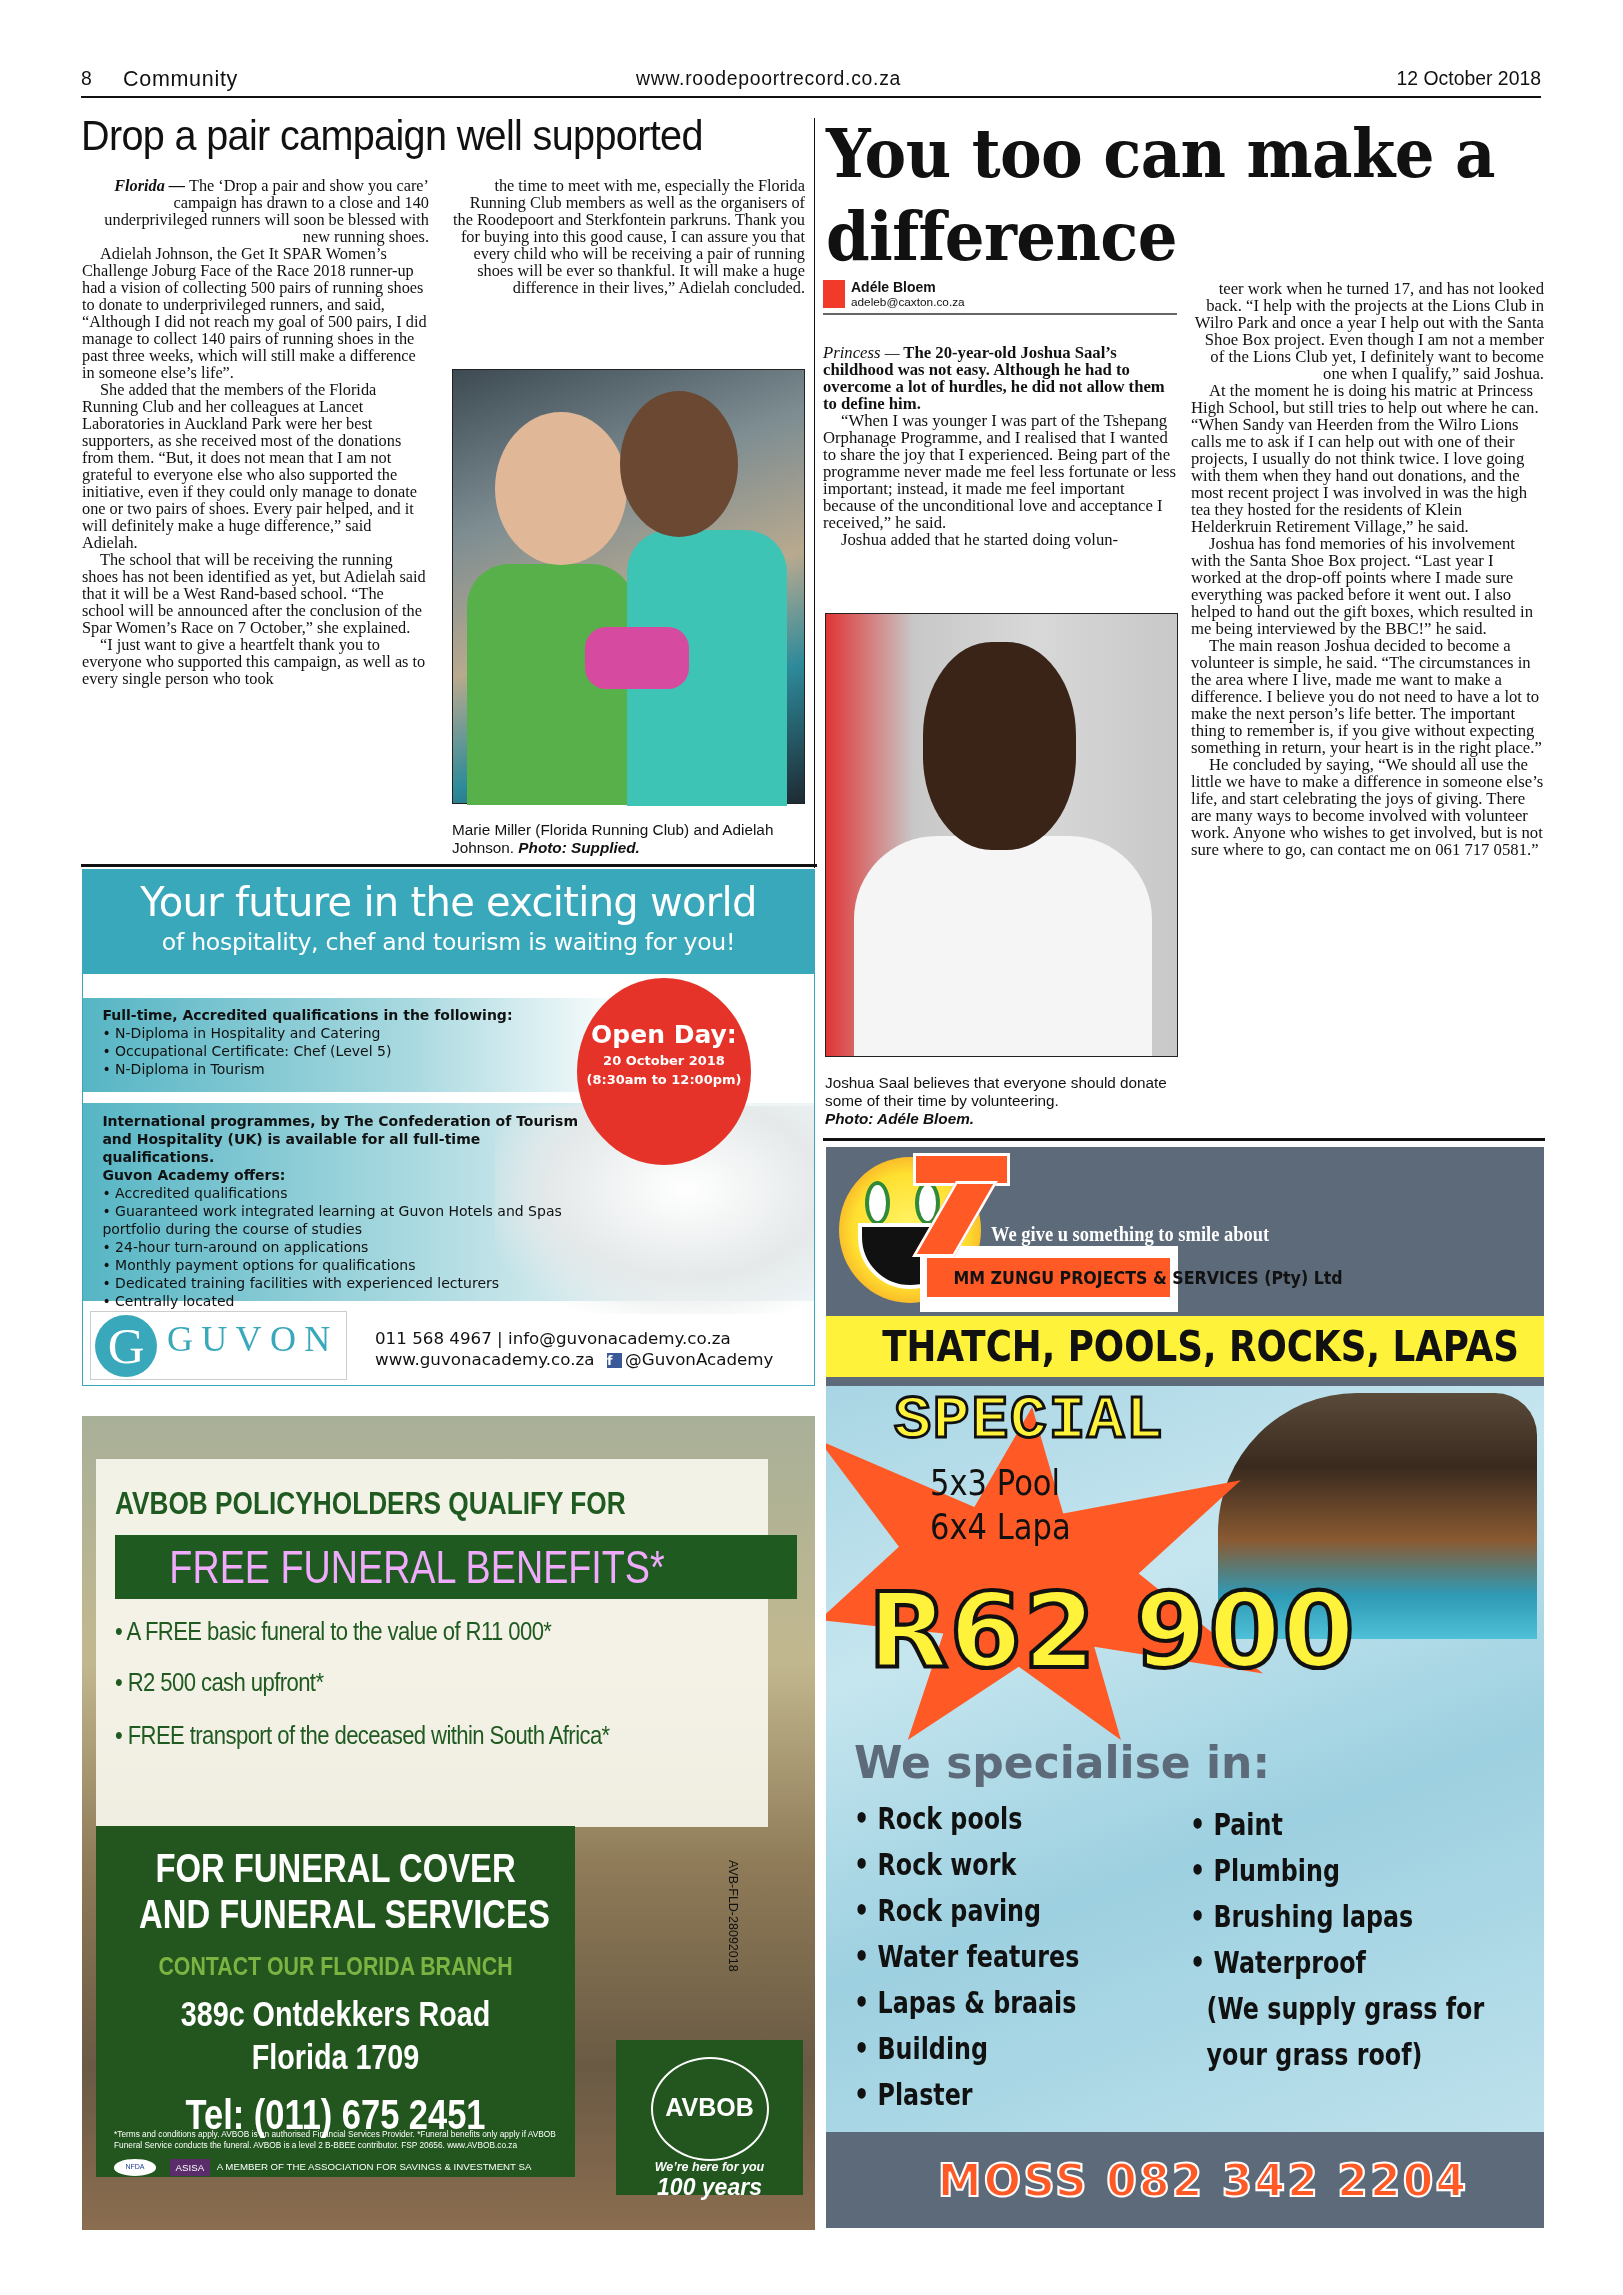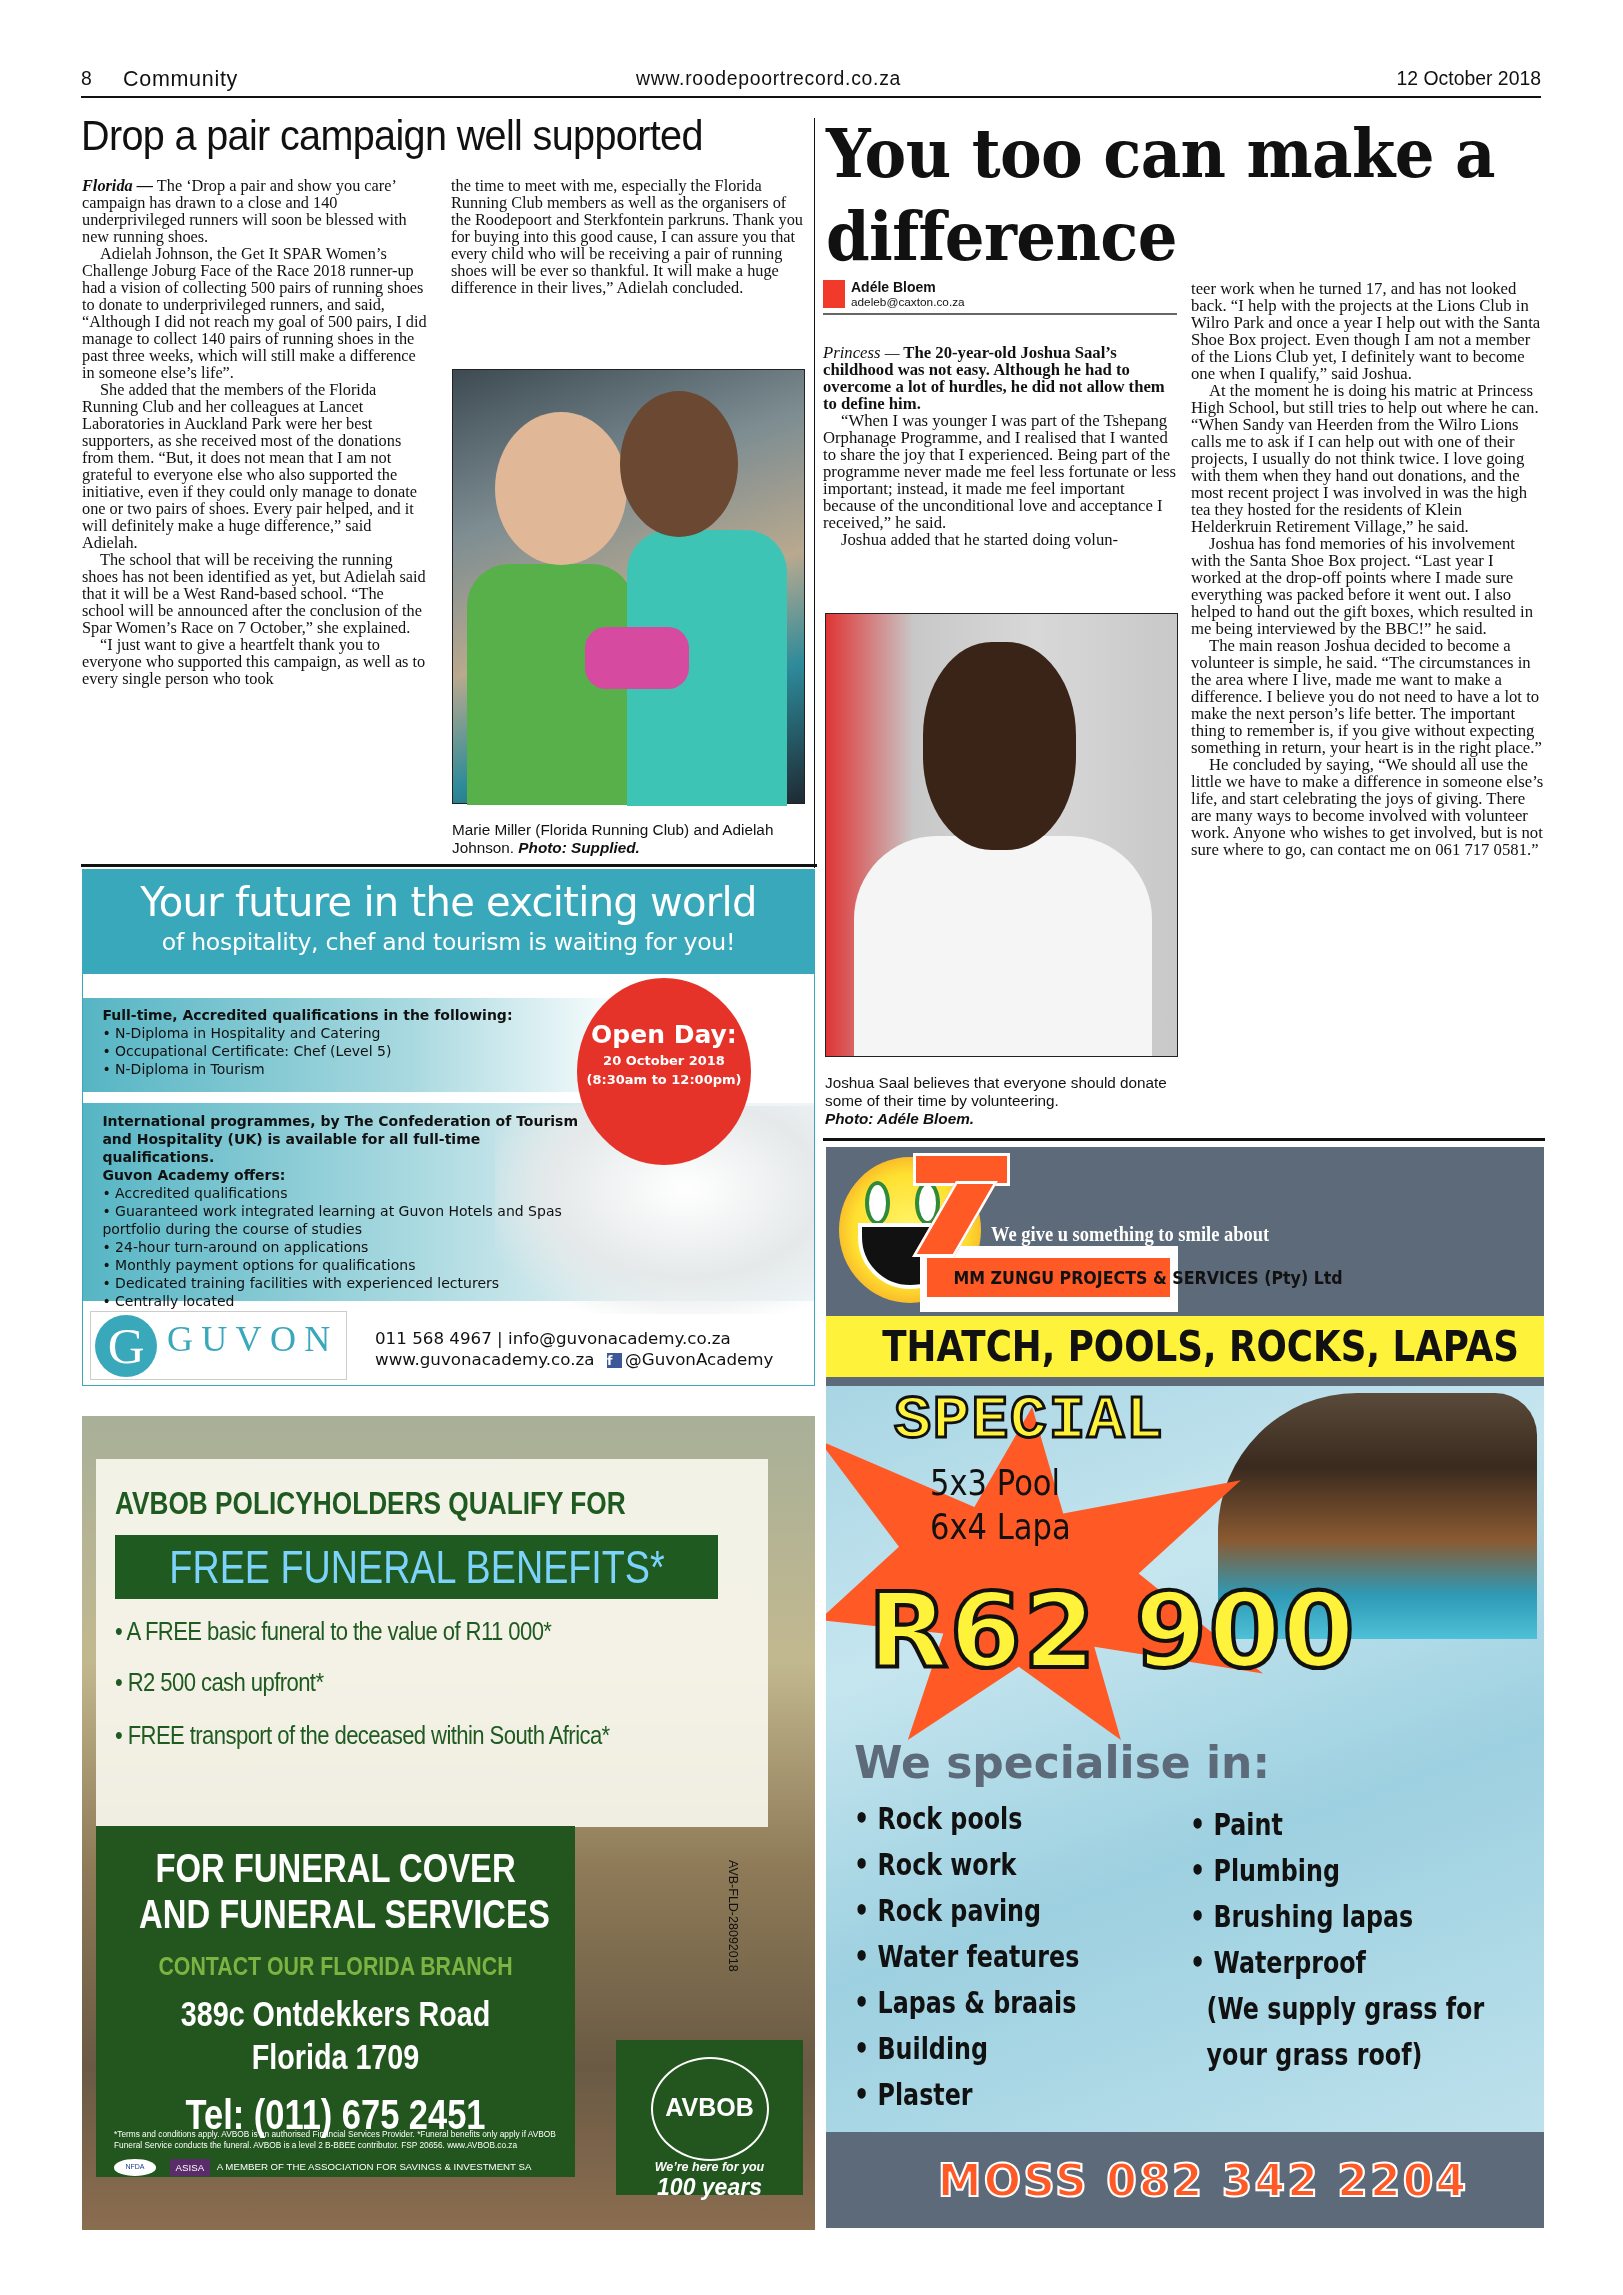--- a/index.html
+++ b/index.html
@@ -11,21 +11,21 @@
   .masthead .pg { position: absolute; left: 0; top: 0; }
   .masthead .sec { position: absolute; left: 42px; top: 0; font-size: 21.5px; letter-spacing: 0.7px; }
   .masthead .url { position: absolute; left: 555px; top: 0; letter-spacing: 0.7px; }
   .masthead .date { position: absolute; right: 0; top: 0; }
   .rule-top { position: absolute; left: 81px; top: 96px; width: 1460px; height: 2.1px; background: #111; }
 
   
   .h1 { position: absolute; left: 81px; top: 111px; font-family: "Liberation Sans", sans-serif; font-size: 43px; letter-spacing: -0.7px; white-space: nowrap; transform: scaleX(0.92); transform-origin: left top; }
   .col { position: absolute; font-size: 16.3px; line-height: 17px; text-align: left; }
   .col p { text-indent: 18px; }
-  .col p.first { text-indent: 0; }
+  .col p.first { text-indent: 0; text-align: right; }
   .col1 { left: 82px; top: 177px; width: 347px; }
   .col2 { left: 451px; top: 177px; width: 354px; }
   .vrule1 { position: absolute; left: 814px; top: 118px; width: 1.4px; height: 750px; background: #111; }
   .photo1 { position: absolute; left: 452px; top: 369px; width: 353px; height: 435px; background: linear-gradient(160deg,#3d4a52 0%,#7d8d92 30%,#b9a98f 55%,#2d8a9a 75%,#1e2a33 100%); border: 1.4px solid #222; }
   .photo1 .p1 { position:absolute; left:42px; top:42px; width:132px; height:153px; border-radius:50%; background:#e0b898; }
   .photo1 .p2 { position:absolute; left:167px; top:21px; width:118px; height:146px; border-radius:50%; background:#6b4832; }
   .photo1 .s1 { position:absolute; left:14px; top:194px; width:167px; height:241px; background:#58b04a; border-radius:42px 42px 0 0; }
   .photo1 .s2 { position:absolute; left:174px; top:160px; width:160px; height:276px; background:#3ec4b5; border-radius:42px 42px 0 0; }
   .photo1 .sh { position:absolute; left:132px; top:257px; width:104px; height:62px; background:#d64aa0; border-radius:21px; }
   .cap { position: absolute; font-family: "Liberation Sans", sans-serif; font-size: 15.3px; line-height: 18px; margin-top: 12px; }
@@ -67,21 +67,21 @@
   .guvon .logo .g { position: absolute; left: 4.2px; top: 2.8px; width: 62px; height: 62px; border-radius: 50%; background: #3aa8bb; color: #fff; font-family: "Liberation Serif", serif; font-size: 51px; text-align: center; line-height: 62px; }
   .guvon .logo .gn { position: absolute; left: 76px; top: 5.6px; font-family: "Liberation Serif", serif; font-size: 36px; color: #3aa8bb; letter-spacing: 8.3px; }
   .guvon .logo .ga { position: absolute; left: 80px; top: 44px; font-family: "Liberation Sans", sans-serif; font-size: 15.3px; color: #666; letter-spacing: 9.7px; margin-top: 32px; }
   .guvon .contact { position: absolute; left: 292px; top: 458px; width: 430px; text-align: left; font-size: 16.7px; line-height: 21px; color: #111; }
   .guvon .fb { display: inline-block; width: 15.3px; height: 15.3px; background: #3b5998; color: #fff; font-size: 12.5px; line-height: 15.3px; font-weight: bold; vertical-align: middle; margin: 0 2.8px 0 12.5px; }
 
   
   .avbob { position: absolute; left: 82px; top: 1416px; width: 733px; height: 814px; background: linear-gradient(180deg,#a8b098 0%,#c2b88f 30%,#8f7b58 55%,#6a5a44 80%,#8b6d50 100%); overflow: hidden; font-family: "Liberation Sans", sans-serif; }
   .avbob .panel { position: absolute; left: 14px; top: 43px; width: 672px; height: 368px; background: rgba(250,248,240,0.9); }
   .avbob .q { position: absolute; left: 33px; top: 69px; font-size: 32px; font-weight: bold; color: #1f5a20; transform: scaleX(0.82); transform-origin: left top; white-space: nowrap; }
-  .avbob .fb { position: absolute; left: 33px; top: 119px; width: 603px; height: 64px; background: #1f5a20; color: #7dd3fc; font-size: 46px; line-height: 64px; }
+  .avbob .fb { position: absolute; left: 33px; top: 119px; width: 682px; height: 64px; background: #1f5a20; color: #f0abfc; font-size: 46px; line-height: 64px; }
   .avbob .fb span { display: inline-block; transform: scaleX(0.82); white-space: nowrap; }
   .avbob .b { position: absolute; left: 33px; font-size: 26px; color: #1f5a20; white-space: nowrap; transform: scaleX(0.85); transform-origin: left top; letter-spacing: -0.7px; }
   .avbob .b1 { top: 200px; } .avbob .b2 { top: 251px; } .avbob .b3 { top: 304px; }
   .avbob .green { position: absolute; left: 14px; top: 410px; width: 479px; height: 351px; background: #23561e; color: #fff; text-align: center; }
   .avbob .g1, .avbob .g2 { font-size: 40px; font-weight: bold; line-height: 46px; transform: scaleX(0.82); white-space: nowrap; }
   .avbob .g1 { margin-top: 19.4px; }
   .avbob .g3 { font-size: 26px; font-weight: bold; color: #7cb342; margin-top: 14px; transform: scaleX(0.82); white-space: nowrap; }
   .avbob .g4, .avbob .g5 { font-size: 35px; font-weight: bold; line-height: 43px; transform: scaleX(0.82); white-space: nowrap; }
   .avbob .g4 { margin-top: 9.7px; }
   .avbob .g6 { font-size: 42px; font-weight: bold; margin-top: 12.5px; transform: scaleX(0.82); white-space: nowrap; }

